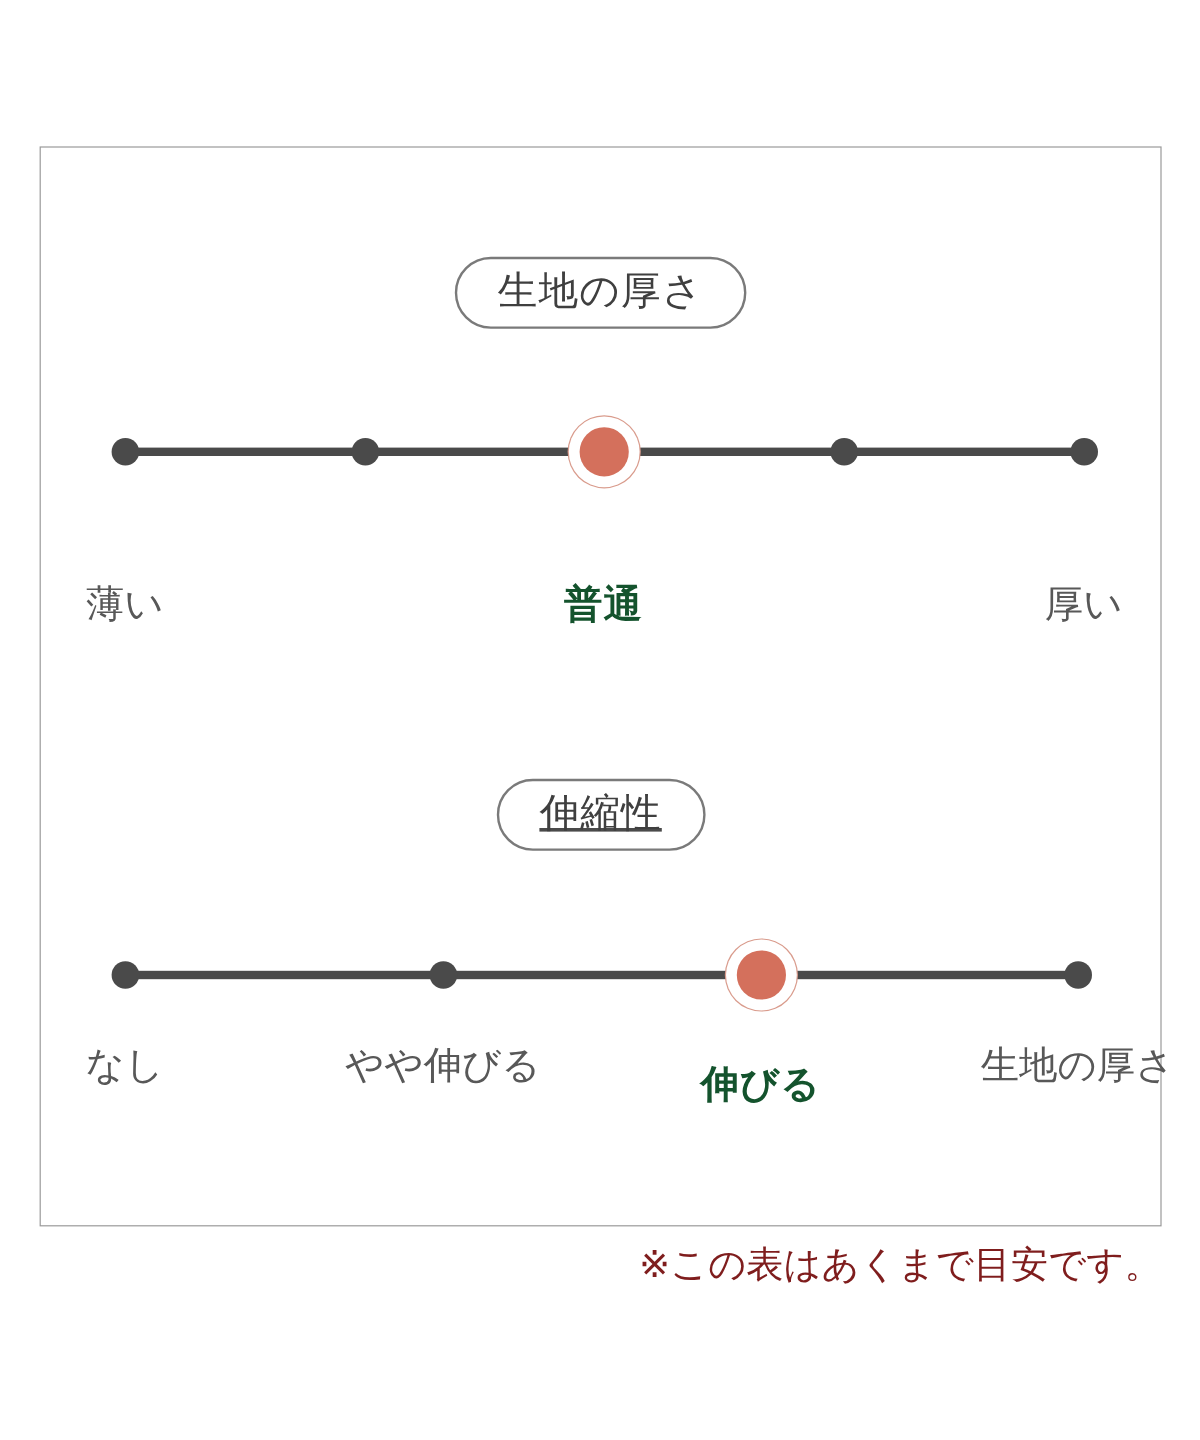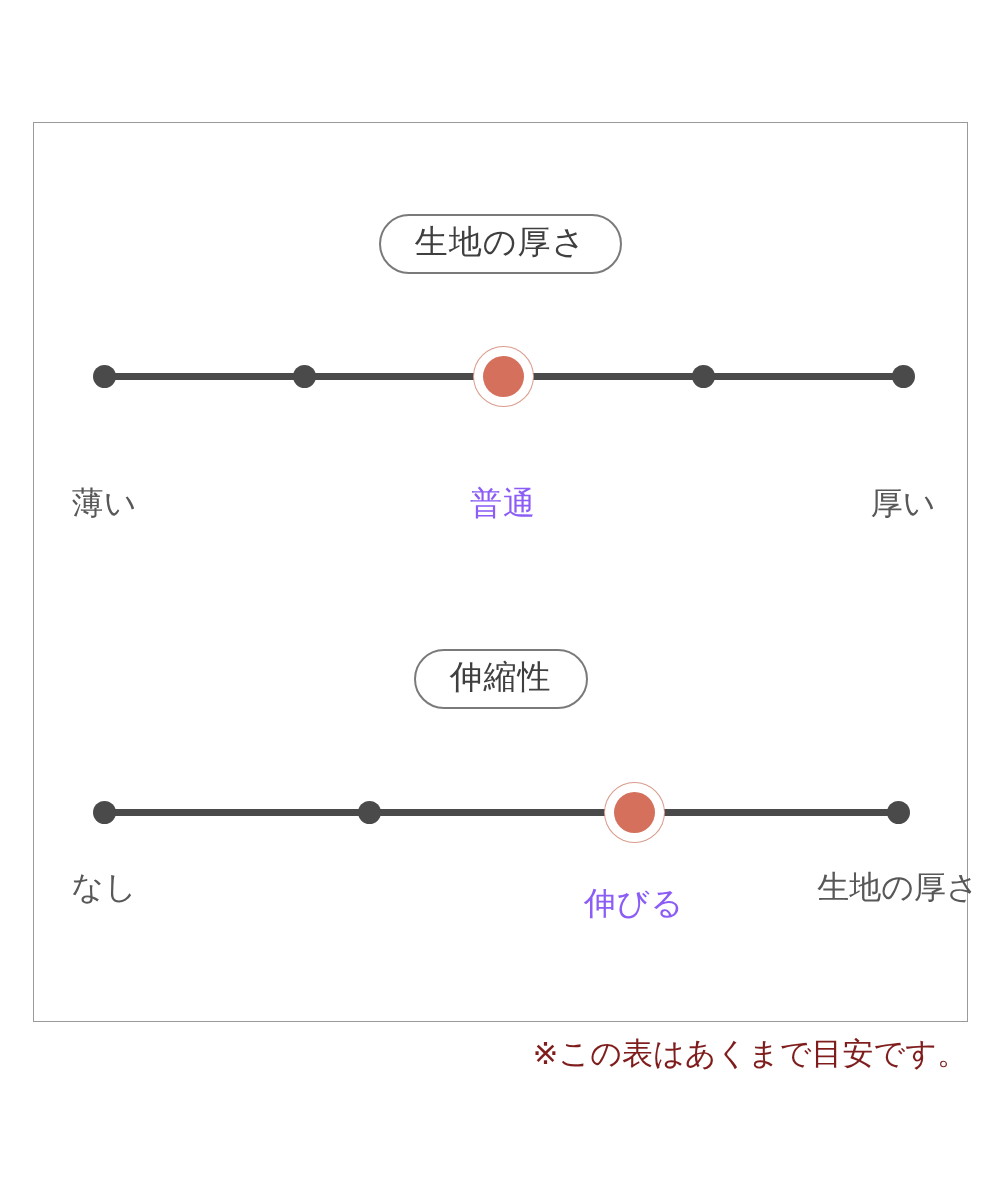--- a/index.html
+++ b/index.html
@@ -37,21 +37,21 @@
 
   
   .pill-row {
     position: absolute;
     left: 0;
     width: 100%;
     display: flex;
     justify-content: center;
   }
   .pill-row.thickness { top: 91px; }
-  .pill-row.stretch   { top: 526px; }
+  .pill-row.stretch   { top: 526px; text-decoration: underline; }
 
   .pill {
     border: 2px solid #7a7a7a;
     border-radius: 999px;
     padding: 7px 34px 11px 34px;
     font-size: 33px;
     line-height: 1.15;
     letter-spacing: 1px;
     color: #3f3f3f;
     background: #ffffff;
@@ -110,22 +110,22 @@
   .tick-label {
     position: absolute;
     top: 0;
     transform: translateX(-50%);
     font-size: 32px;
     line-height: 44px;
     white-space: nowrap;
     color: #585858;
   }
   .tick-label.active {
-    font-weight: normal;
-    color: #8b5cf6;
+    font-weight: bold;
+    color: #14532d;
     letter-spacing: 1px;
   }
 
   
   .footnote {
     position: absolute;
     left: 0;
     top: 1033px;
     width: 968px;
     text-align: right;
@@ -170,20 +170,21 @@
       <div class="track"></div>
 
       <div class="dot" style="left:70px;"></div>
       <div class="dot" style="left:335px;"></div>
       <div class="dot active" style="left:600px;"></div>
       <div class="dot" style="left:864px;"></div>
     </div>
 
     <div class="labels stretch">
       <div class="tick-label" style="left:70px;">なし</div>
+      <div class="tick-label" style="left:335px;">やや伸びる</div>
       <div class="tick-label active" style="left:600px;margin-top:16px;">伸びる</div>
       <div class="tick-label" style="left:864px;">生地の厚さ</div>
     </div>
 
   </div>
 
   <div class="footnote">※この表はあくまで目安です。</div>
 
 </div>
 

